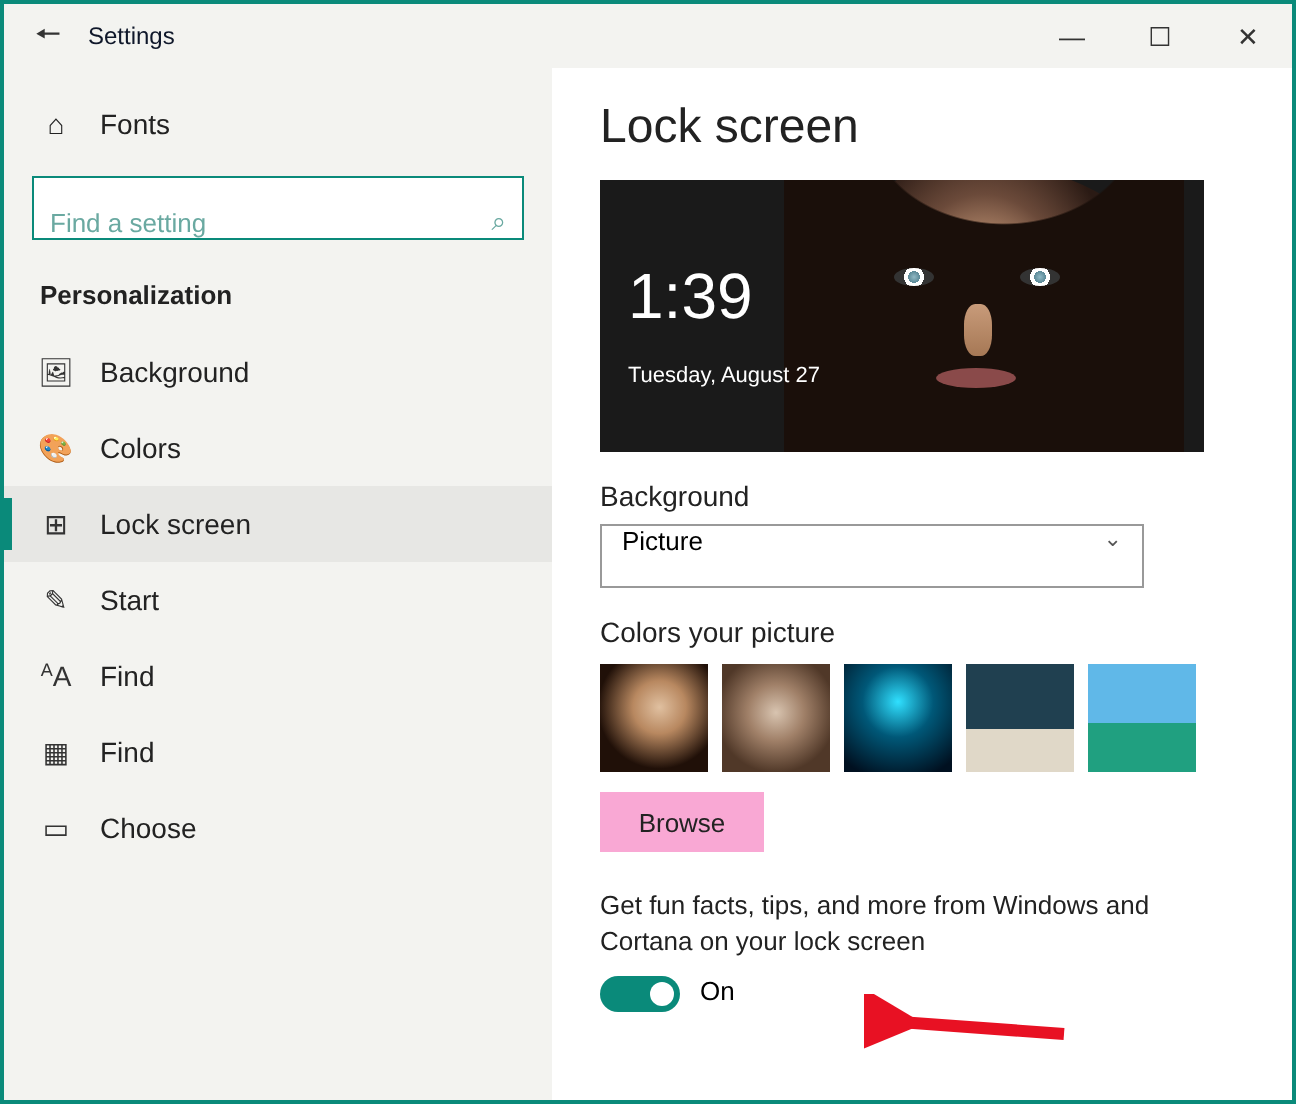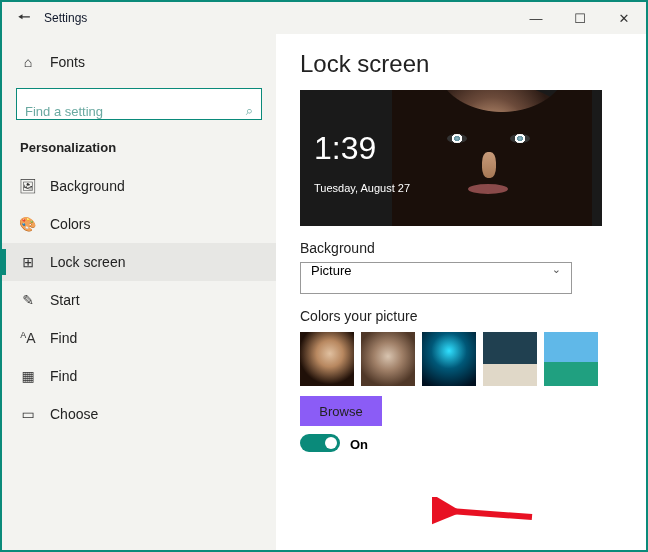--- a/index.html
+++ b/index.html
@@ -38,23 +38,23 @@
 .label { font-size: 14px; color: #222; margin-top: 14px; }
 .select { margin-top: 6px; width: 272px; height: 32px; border: 1px solid #999; display: flex; align-items: flex-start; padding: 0 10px; justify-content: space-between; font-size: 13px; background: #fff; cursor: pointer; }
 .select .chev { font-size: 11px; color: #555; }
 .thumbs { display: flex; gap: 7px; margin-top: 8px; }
 .thumb { width: 54px; height: 54px; background: #333; overflow: hidden; position: relative; cursor: pointer; }
 .t1 { background: radial-gradient(circle at 55% 40%, #e0c0a0 0, #b88860 30%, #201008 70%); }
 .t2 { background: radial-gradient(circle at 50% 45%, #d8c4b0 0, #a08068 35%, #503828 75%); }
 .t3 { background: radial-gradient(circle at 50% 35%, #30e0ff 0, #005878 40%, #001020 90%); }
 .t4 { background: linear-gradient(#204050 60%, #e0d8c8 60%); }
 .t5 { background: linear-gradient(#60b8e8 55%, #20a080 55%); }
-.browse { margin-top: 10px; width: 82px; height: 30px; background: #8b5cf6; border: none; font-size: 13px; color: #222; cursor: pointer; }
+.browse { margin-top: 10px; width: 82px; height: 30px; background: #f9a8d4; border: none; font-size: 13px; color: #222; cursor: pointer; }
 .tip { font-size: 13px; color: #222; margin-top: 18px; line-height: 1.4; max-width: 320px; }
-.toggle-row { display: flex; align-items: flex-end; gap: 10px; margin-top: 8px; font-weight: bold; }
+.toggle-row { display: flex; align-items: flex-start; gap: 10px; margin-top: 8px; }
 .toggle { width: 40px; height: 18px; background: #0a8a7a; border-radius: 10px; position: relative; cursor: pointer; }
 .toggle::after { content: ""; position: absolute; right: 3px; top: 3px; width: 12px; height: 12px; background: #fff; border-radius: 50%; }
 .toggle-label { font-size: 13px; }
 .arrow { position: absolute; left: 430px; top: 495px; pointer-events: none; }
 </style>
 </head>
 <body>
 
 <div class="titlebar">
   <div class="back">🠔</div>
@@ -135,20 +135,21 @@
     <div class="thumbs">
       <div class="thumb t1"></div>
       <div class="thumb t2"></div>
       <div class="thumb t3"></div>
       <div class="thumb t4"></div>
       <div class="thumb t5"></div>
     </div>
 
     <button class="browse">Browse</button>
 
+    <div class="tip">Get fun facts, tips, and more from Windows and Cortana on your lock screen</div>
     <div class="toggle-row">
       <div class="toggle"></div>
       <span class="toggle-label">On</span>
     </div>
   </div>
 </div>
 
 <svg class="arrow" width="110" height="40">
   <defs>
       <marker id="ah" markerWidth="12" markerHeight="10" refX="2" refY="5" orient="auto">

